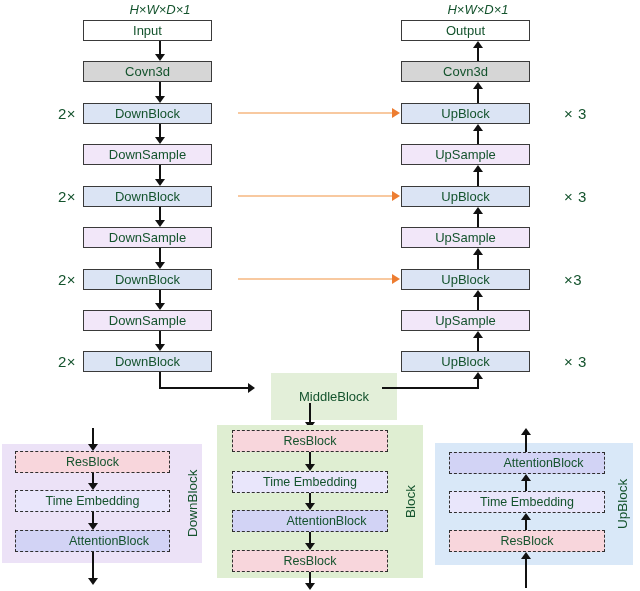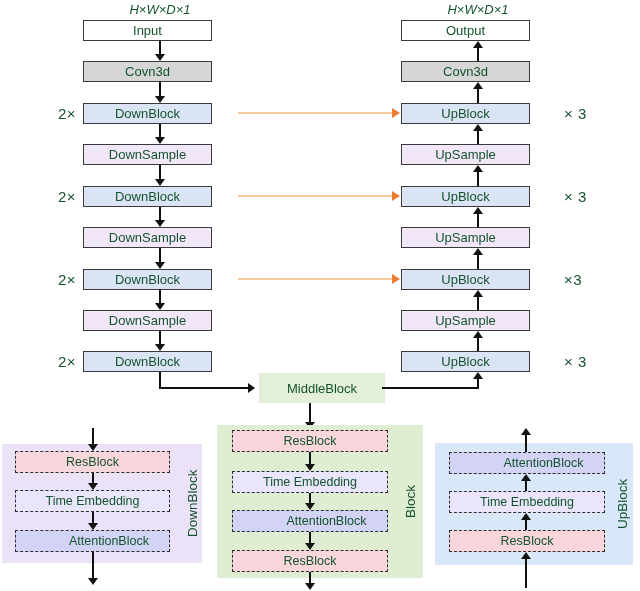--- a/index.html
+++ b/index.html
@@ -14,21 +14,21 @@
        font-family:"Liberation Sans", sans-serif;color:#14532d;}
   .hdr{position:absolute;top:2px;width:154px;text-align:center;font-style:italic;font-size:13px;}
   .node{position:absolute;width:129px;height:21px;box-sizing:border-box;
         border:1.8px solid var(--node-border);display:flex;align-items:center;justify-content:center;
         font-size:13px;line-height:1;}
   .io{background:var(--io-fill);} .conv{background:var(--conv-fill);}
   .blk{background:var(--block-fill);} .smp{background:var(--sample-fill);}
   .mult{position:absolute;height:21px;display:flex;align-items:center;font-size:15px;letter-spacing:0.5px;}
   .mult.l{left:44px;width:32px;justify-content:flex-end;}
   .mult.r{left:564px;width:60px;}
-  .middle{position:absolute;left:259px;top:373px;width:126px;height:30px;background:var(--middle-fill);
+  .middle{position:absolute;left:271px;top:373px;width:126px;height:47px;background:var(--middle-fill);
         display:flex;align-items:center;justify-content:center;font-size:13px;}
   
   .arrow-down,.arrow-up{position:absolute;width:0;}
   .arrow-down::before{content:"";position:absolute;left:-0.8px;top:0;bottom:5px;width:1.6px;background:var(--arrow);}
   .arrow-down::after{content:"";position:absolute;left:-5px;bottom:0;width:0;height:0;
         border:5px solid transparent;border-bottom:none;border-top:7px solid var(--arrow);}
   .arrow-up::before{content:"";position:absolute;left:-0.8px;top:5px;bottom:0;width:1.6px;background:var(--arrow);}
   .arrow-up::after{content:"";position:absolute;left:-5px;top:0;width:0;height:0;
         border:5px solid transparent;border-top:none;border-bottom:7px solid var(--arrow);}
   

